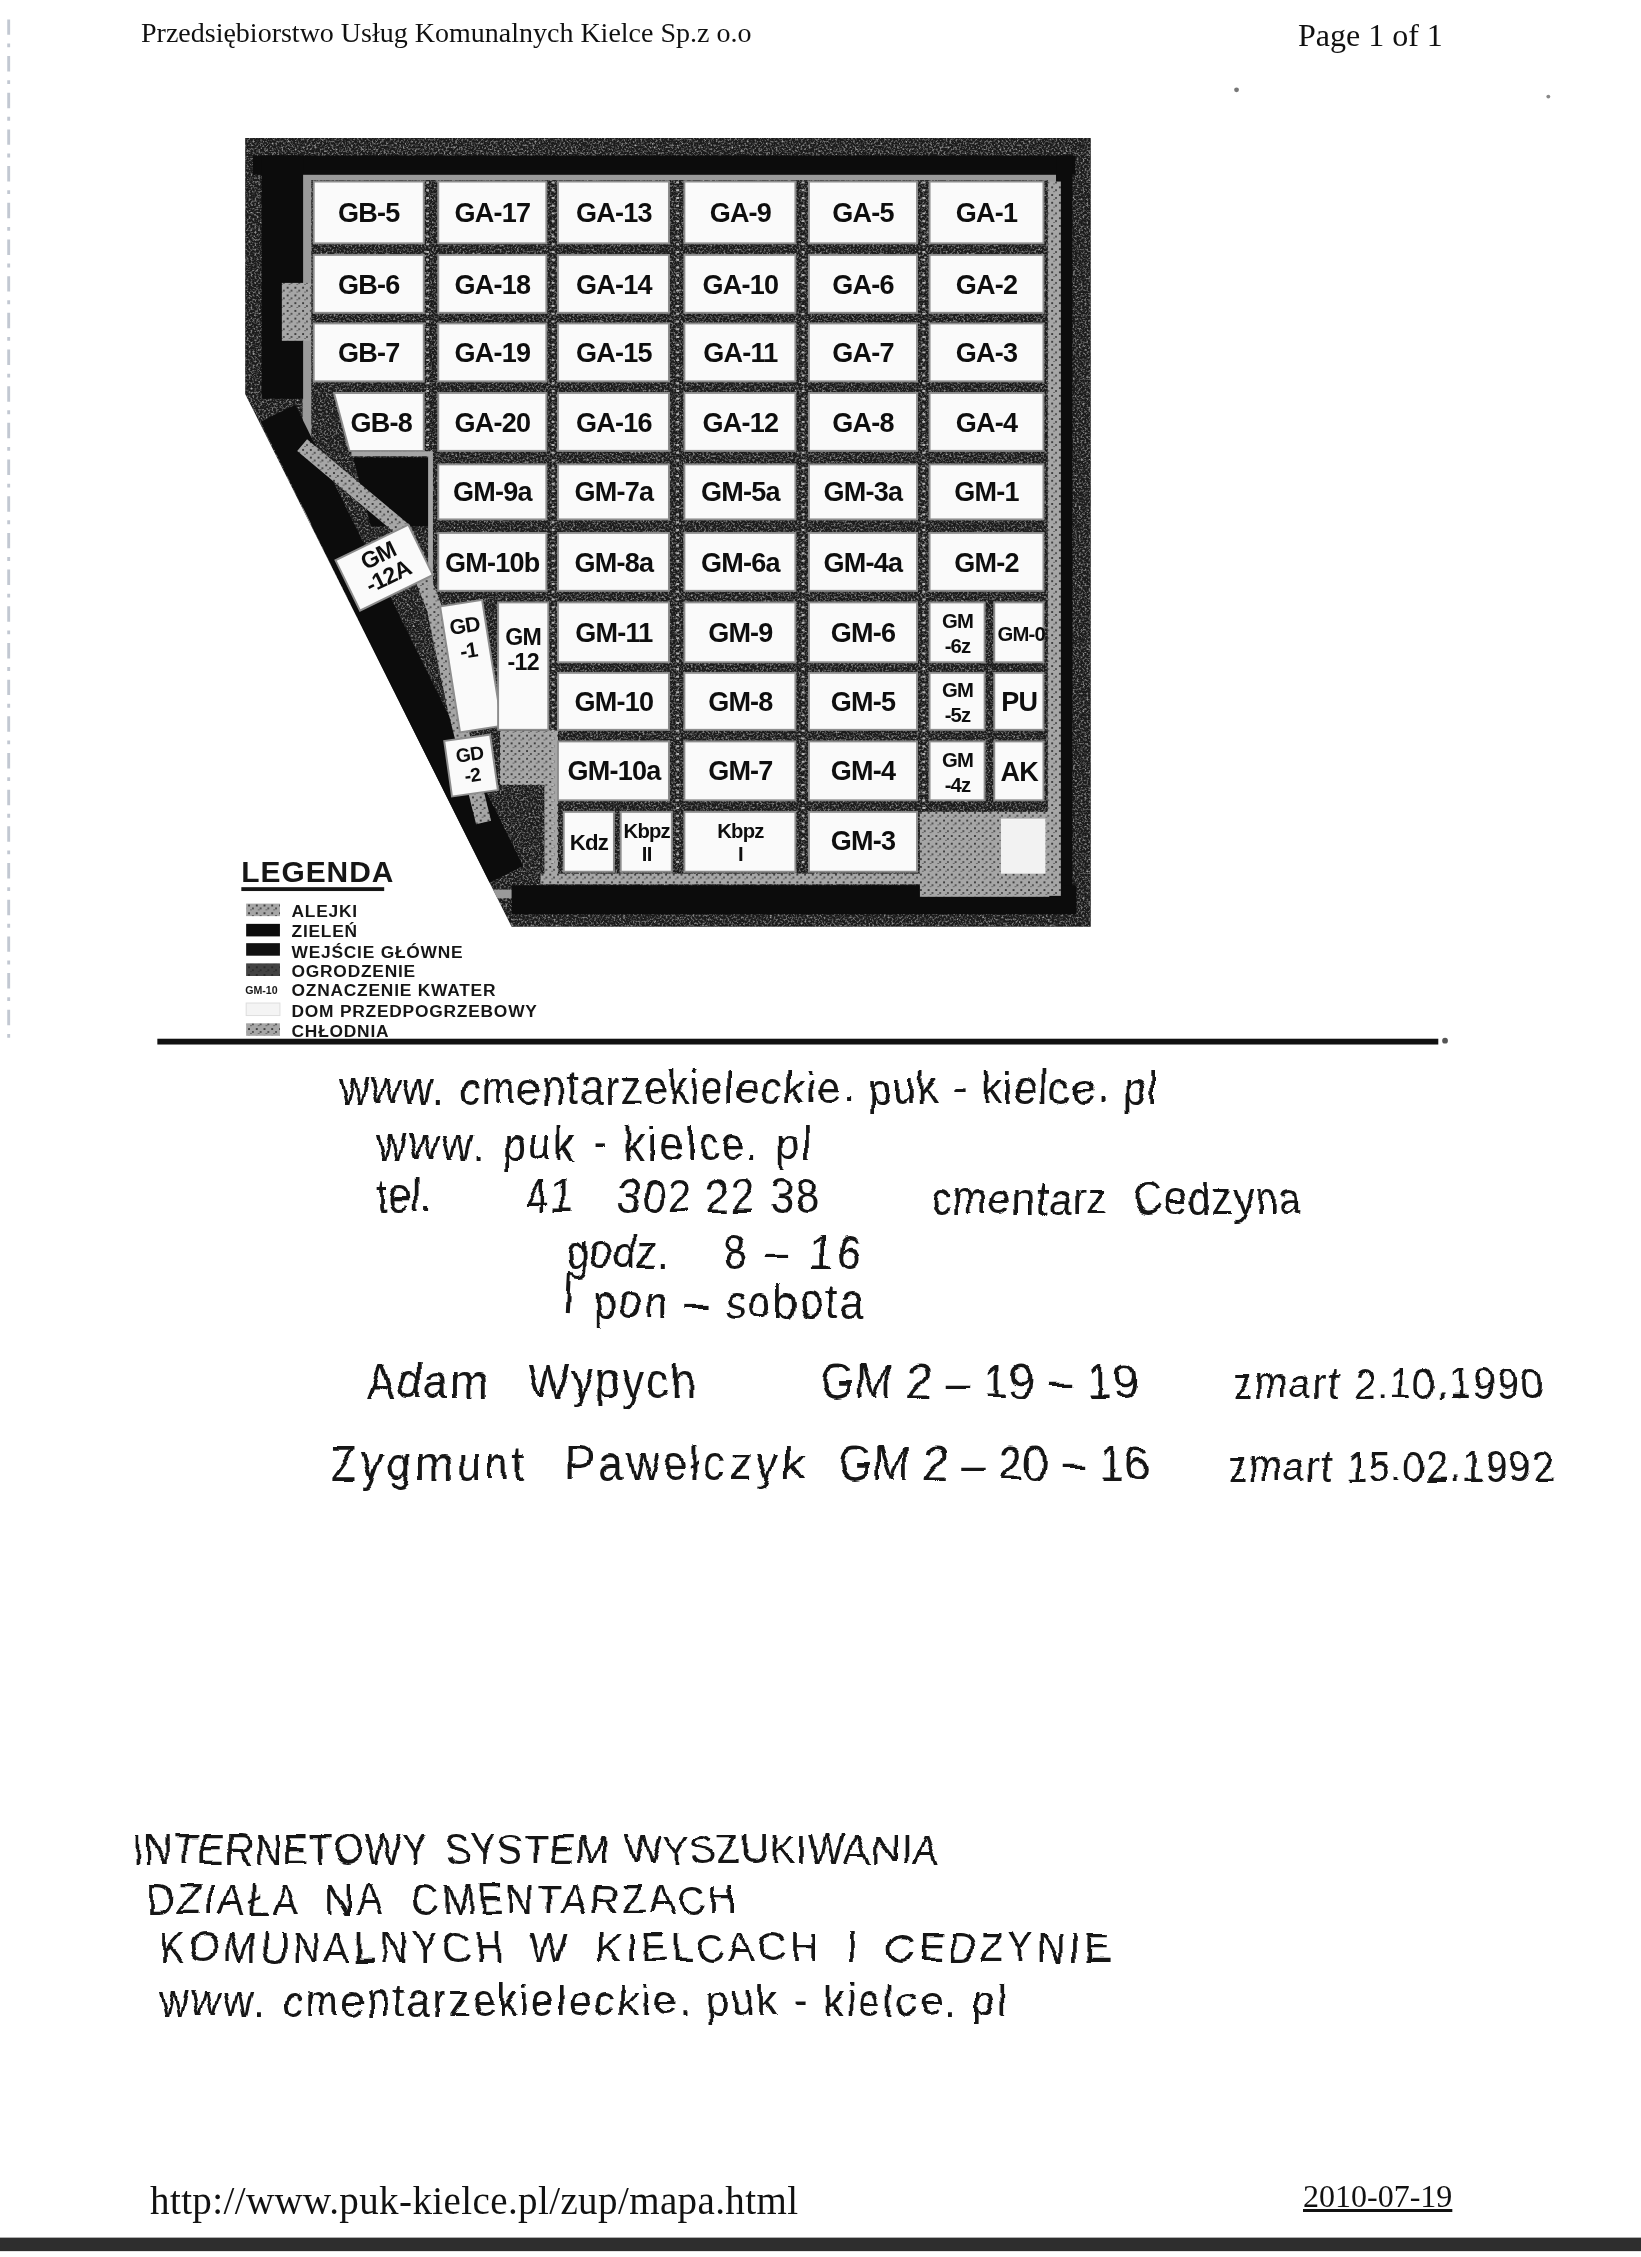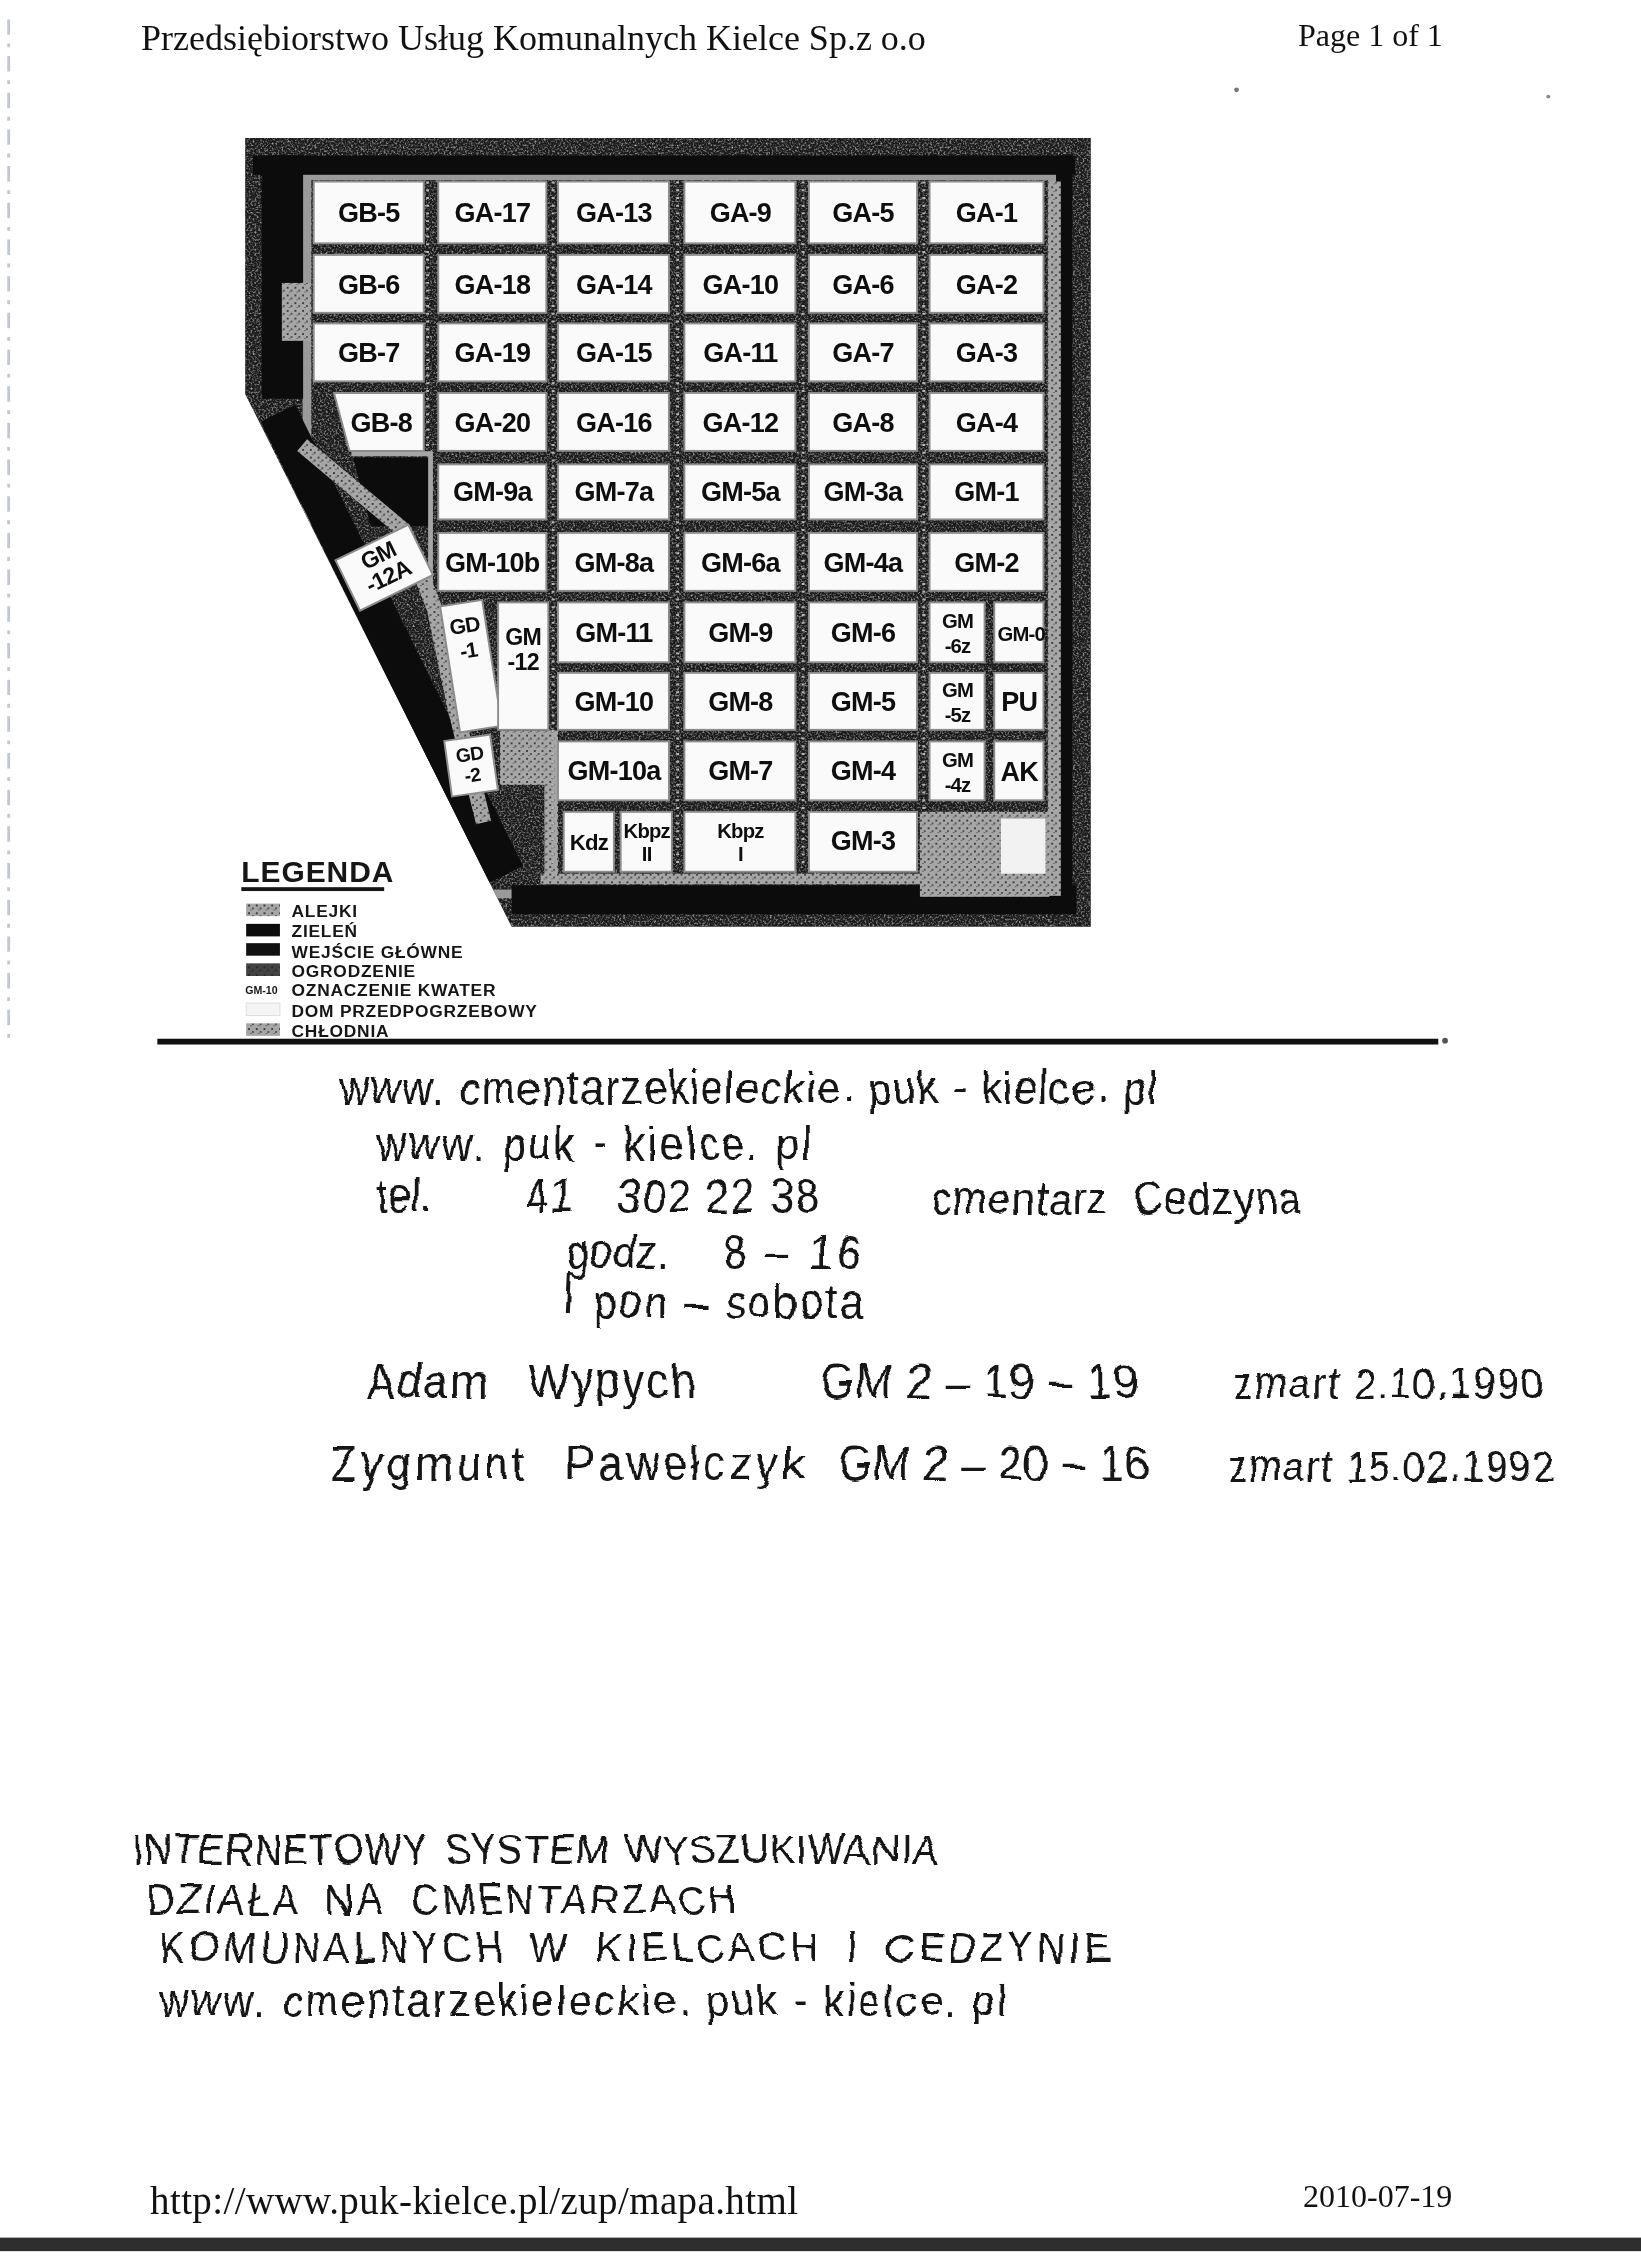--- a/index.html
+++ b/index.html
@@ -6,21 +6,21 @@
   body{width:1641px;height:2257px;background:#ffffff;position:relative;
        font-family:"Liberation Sans",sans-serif;overflow:hidden;}
   .serif{font-family:"Liberation Serif",serif;color:#111;}
   .abs{position:absolute;}
   .hw{font-family:"Liberation Sans",sans-serif;color:#121212;white-space:nowrap;
       filter:url(#hwf);transform:scaleY(1.1);transform-origin:left top;}
 </style>
 </head>
 <body>
 
-<div class="abs serif" style="left:141px;top:17.4px;font-size:36px;">Przedsiębiorstwo Usług Komunalnych Kielce Sp.z o.o</div>
+<div class="abs serif" style="left:141px;top:17.4px;font-size:28px;">Przedsiębiorstwo Usług Komunalnych Kielce Sp.z o.o</div>
 
 <div class="abs serif" style="left:1298px;top:17.4px;font-size:32px;text-align:center;">Page 1 of 1</div>
 
 <svg class="abs" style="left:0;top:0;" width="1641" height="2257" viewBox="0 0 1700 2338">
 <defs>
   <filter id="grain" x="-5%" y="-5%" width="110%" height="110%">
     <feTurbulence type="fractalNoise" baseFrequency="0.5" numOctaves="2" seed="7" result="n"></feTurbulence>
     <feColorMatrix in="n" type="matrix" values="0 0 0 0 1  0 0 0 0 1  0 0 0 0 1  2.2 0 0 0 -1.0" result="w"></feColorMatrix>
     <feComposite in="w" in2="SourceGraphic" operator="in"></feComposite>
   </filter>
@@ -315,14 +315,14 @@
 <div class="hw abs" style="left:133px;top:1825px;font-size:39px;letter-spacing:0.8px;word-spacing:3.9px;">INTERNETOWY SYSTEM WYSZUKIWANIA</div>
 
 <div class="hw abs" style="left:147px;top:1875px;font-size:39px;letter-spacing:2.9px;word-spacing:13.5px;">DZIAŁA NA CMENTARZACH</div>
 
 <div class="hw abs" style="left:160px;top:1923px;font-size:39px;letter-spacing:3.9px;word-spacing:9.7px;">KOMUNALNYCH W KIELCACH I CEDZYNIE</div>
 
 <div class="hw abs" style="left:160px;top:1975px;font-size:41px;letter-spacing:2.6px;">www. cmentarzekieleckie. puk - kielce. pl</div>
 
 <div class="abs serif" style="left:142px;top:2178px;font-size:39px;letter-spacing:0.4px;margin-left:8px;">http://www.puk-kielce.pl/zup/mapa.html</div>
 
-<div class="abs serif" style="left:1303px;top:2178px;font-size:32px;">2010-07-19</div>
+<div class="abs serif" style="left:1303px;top:2178px;font-size:32px;text-decoration:underline;">2010-07-19</div>
 
 
 </body></html>

